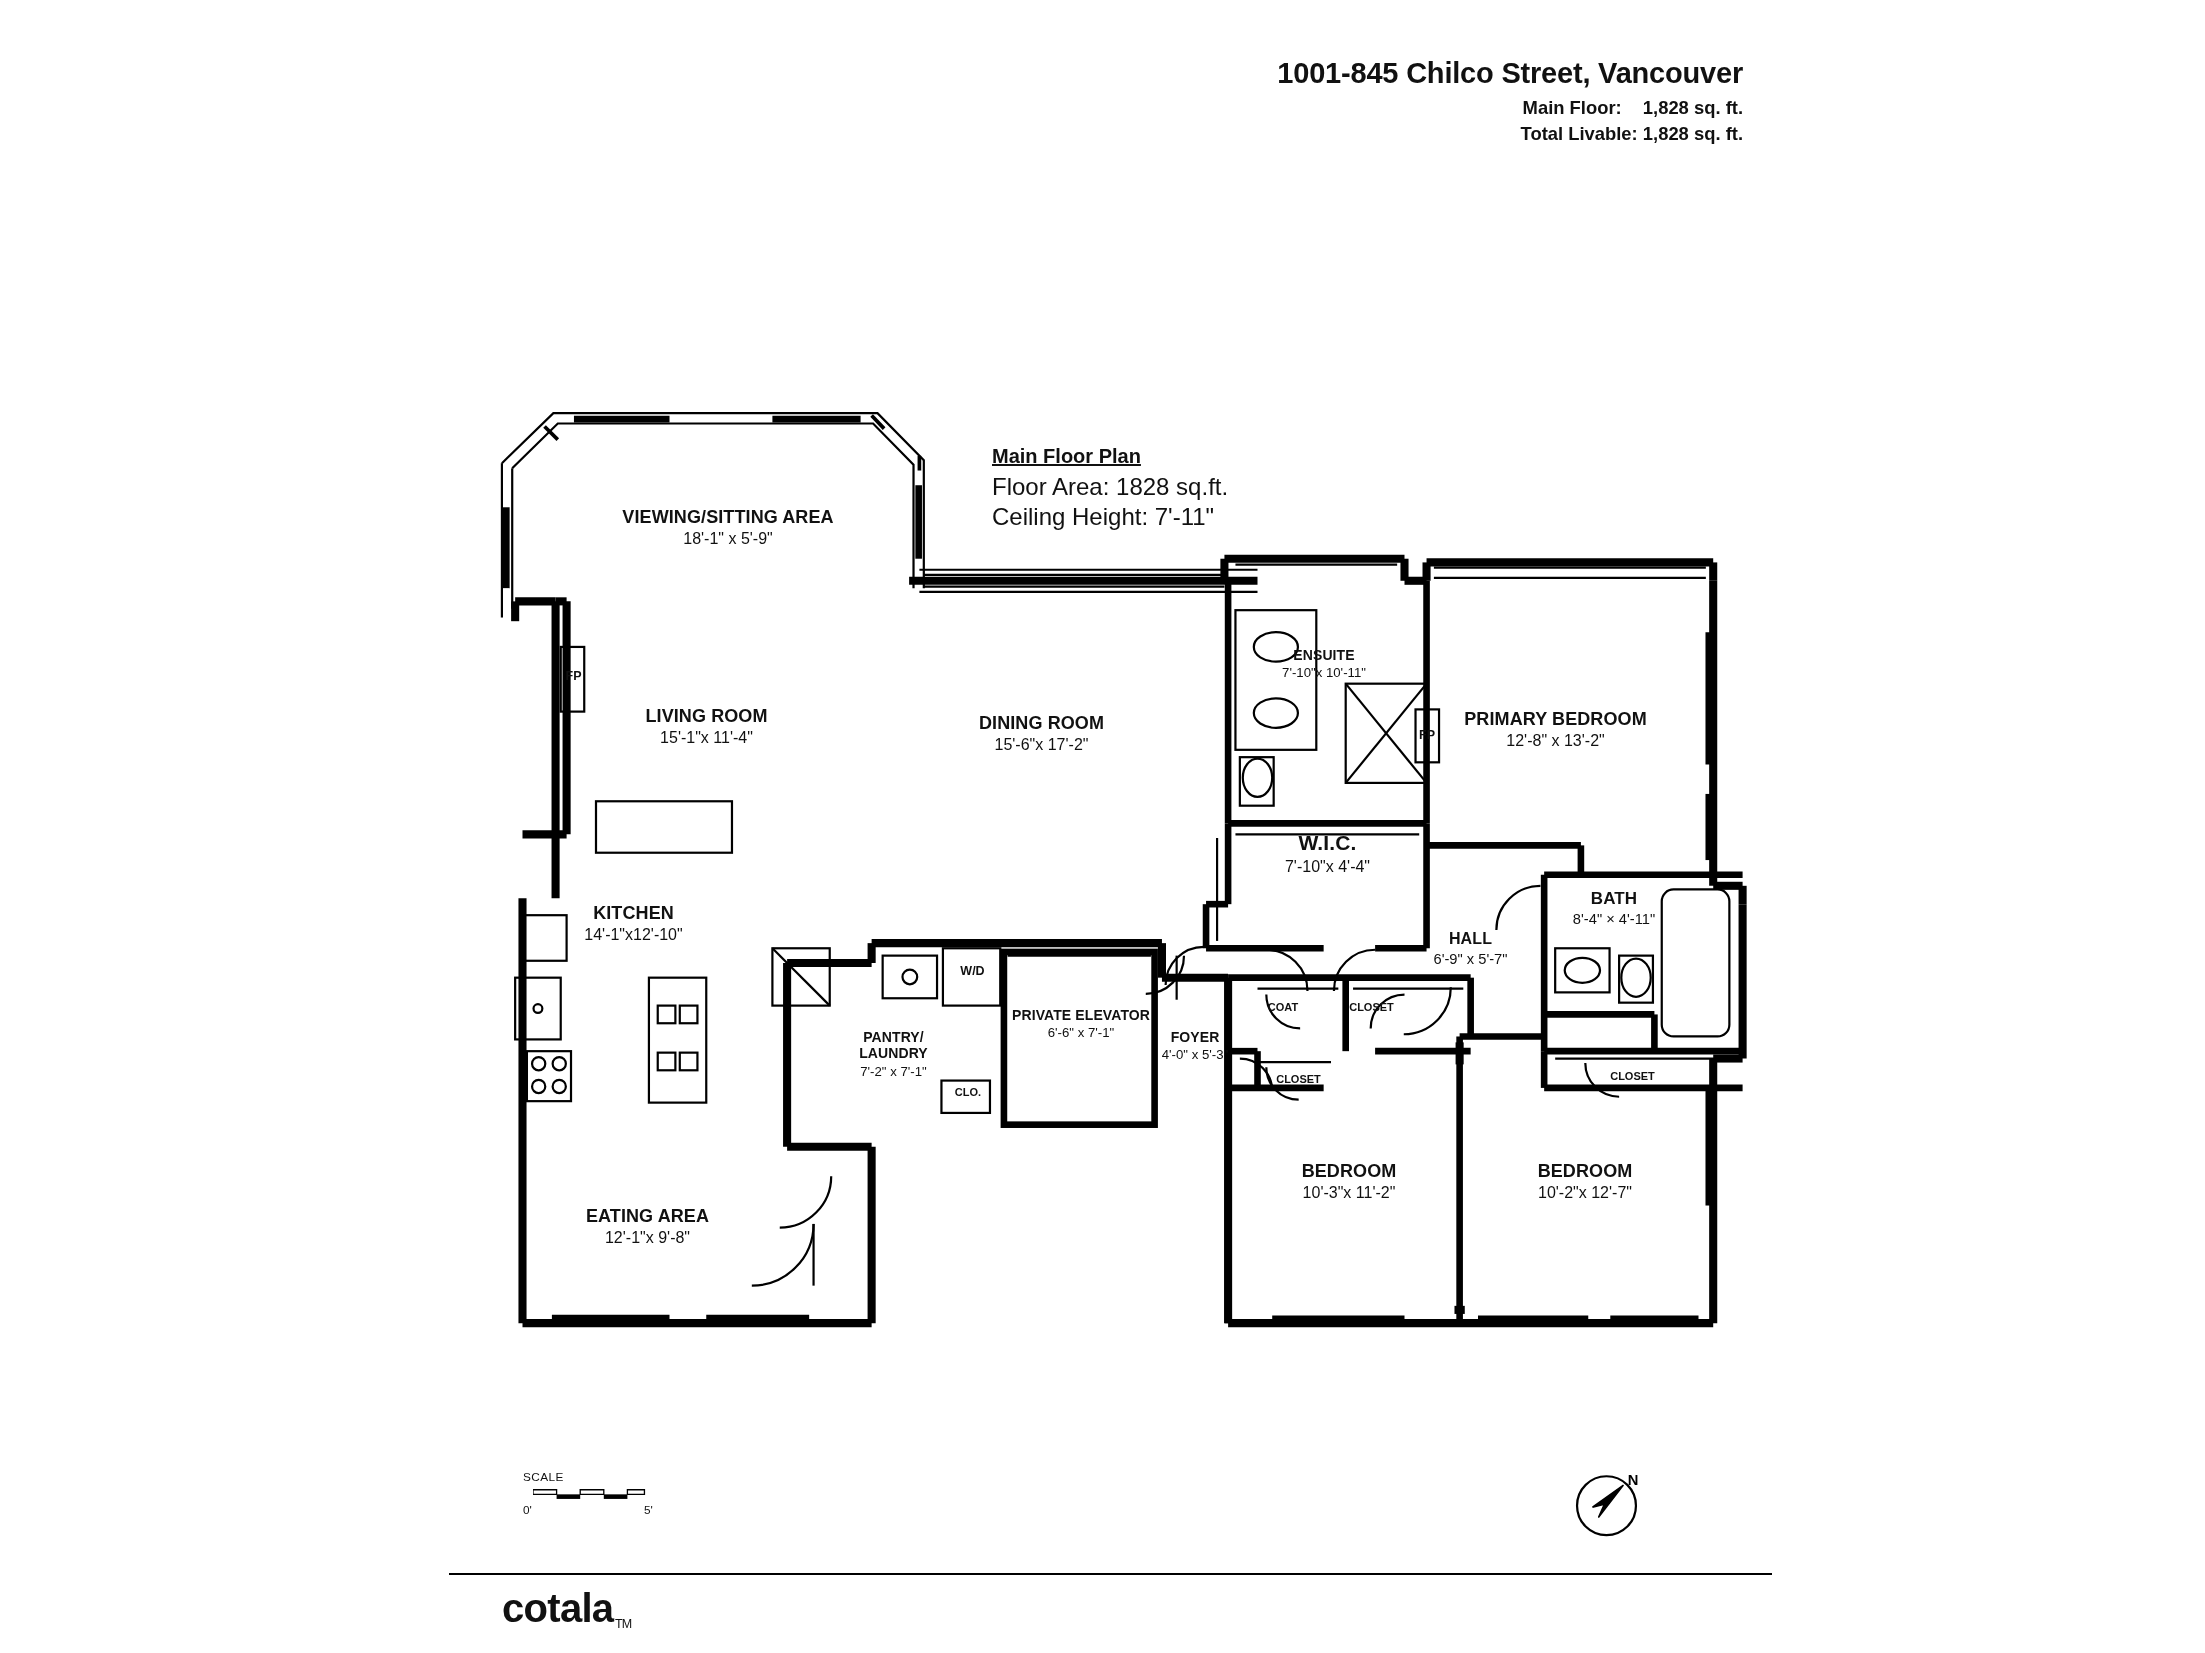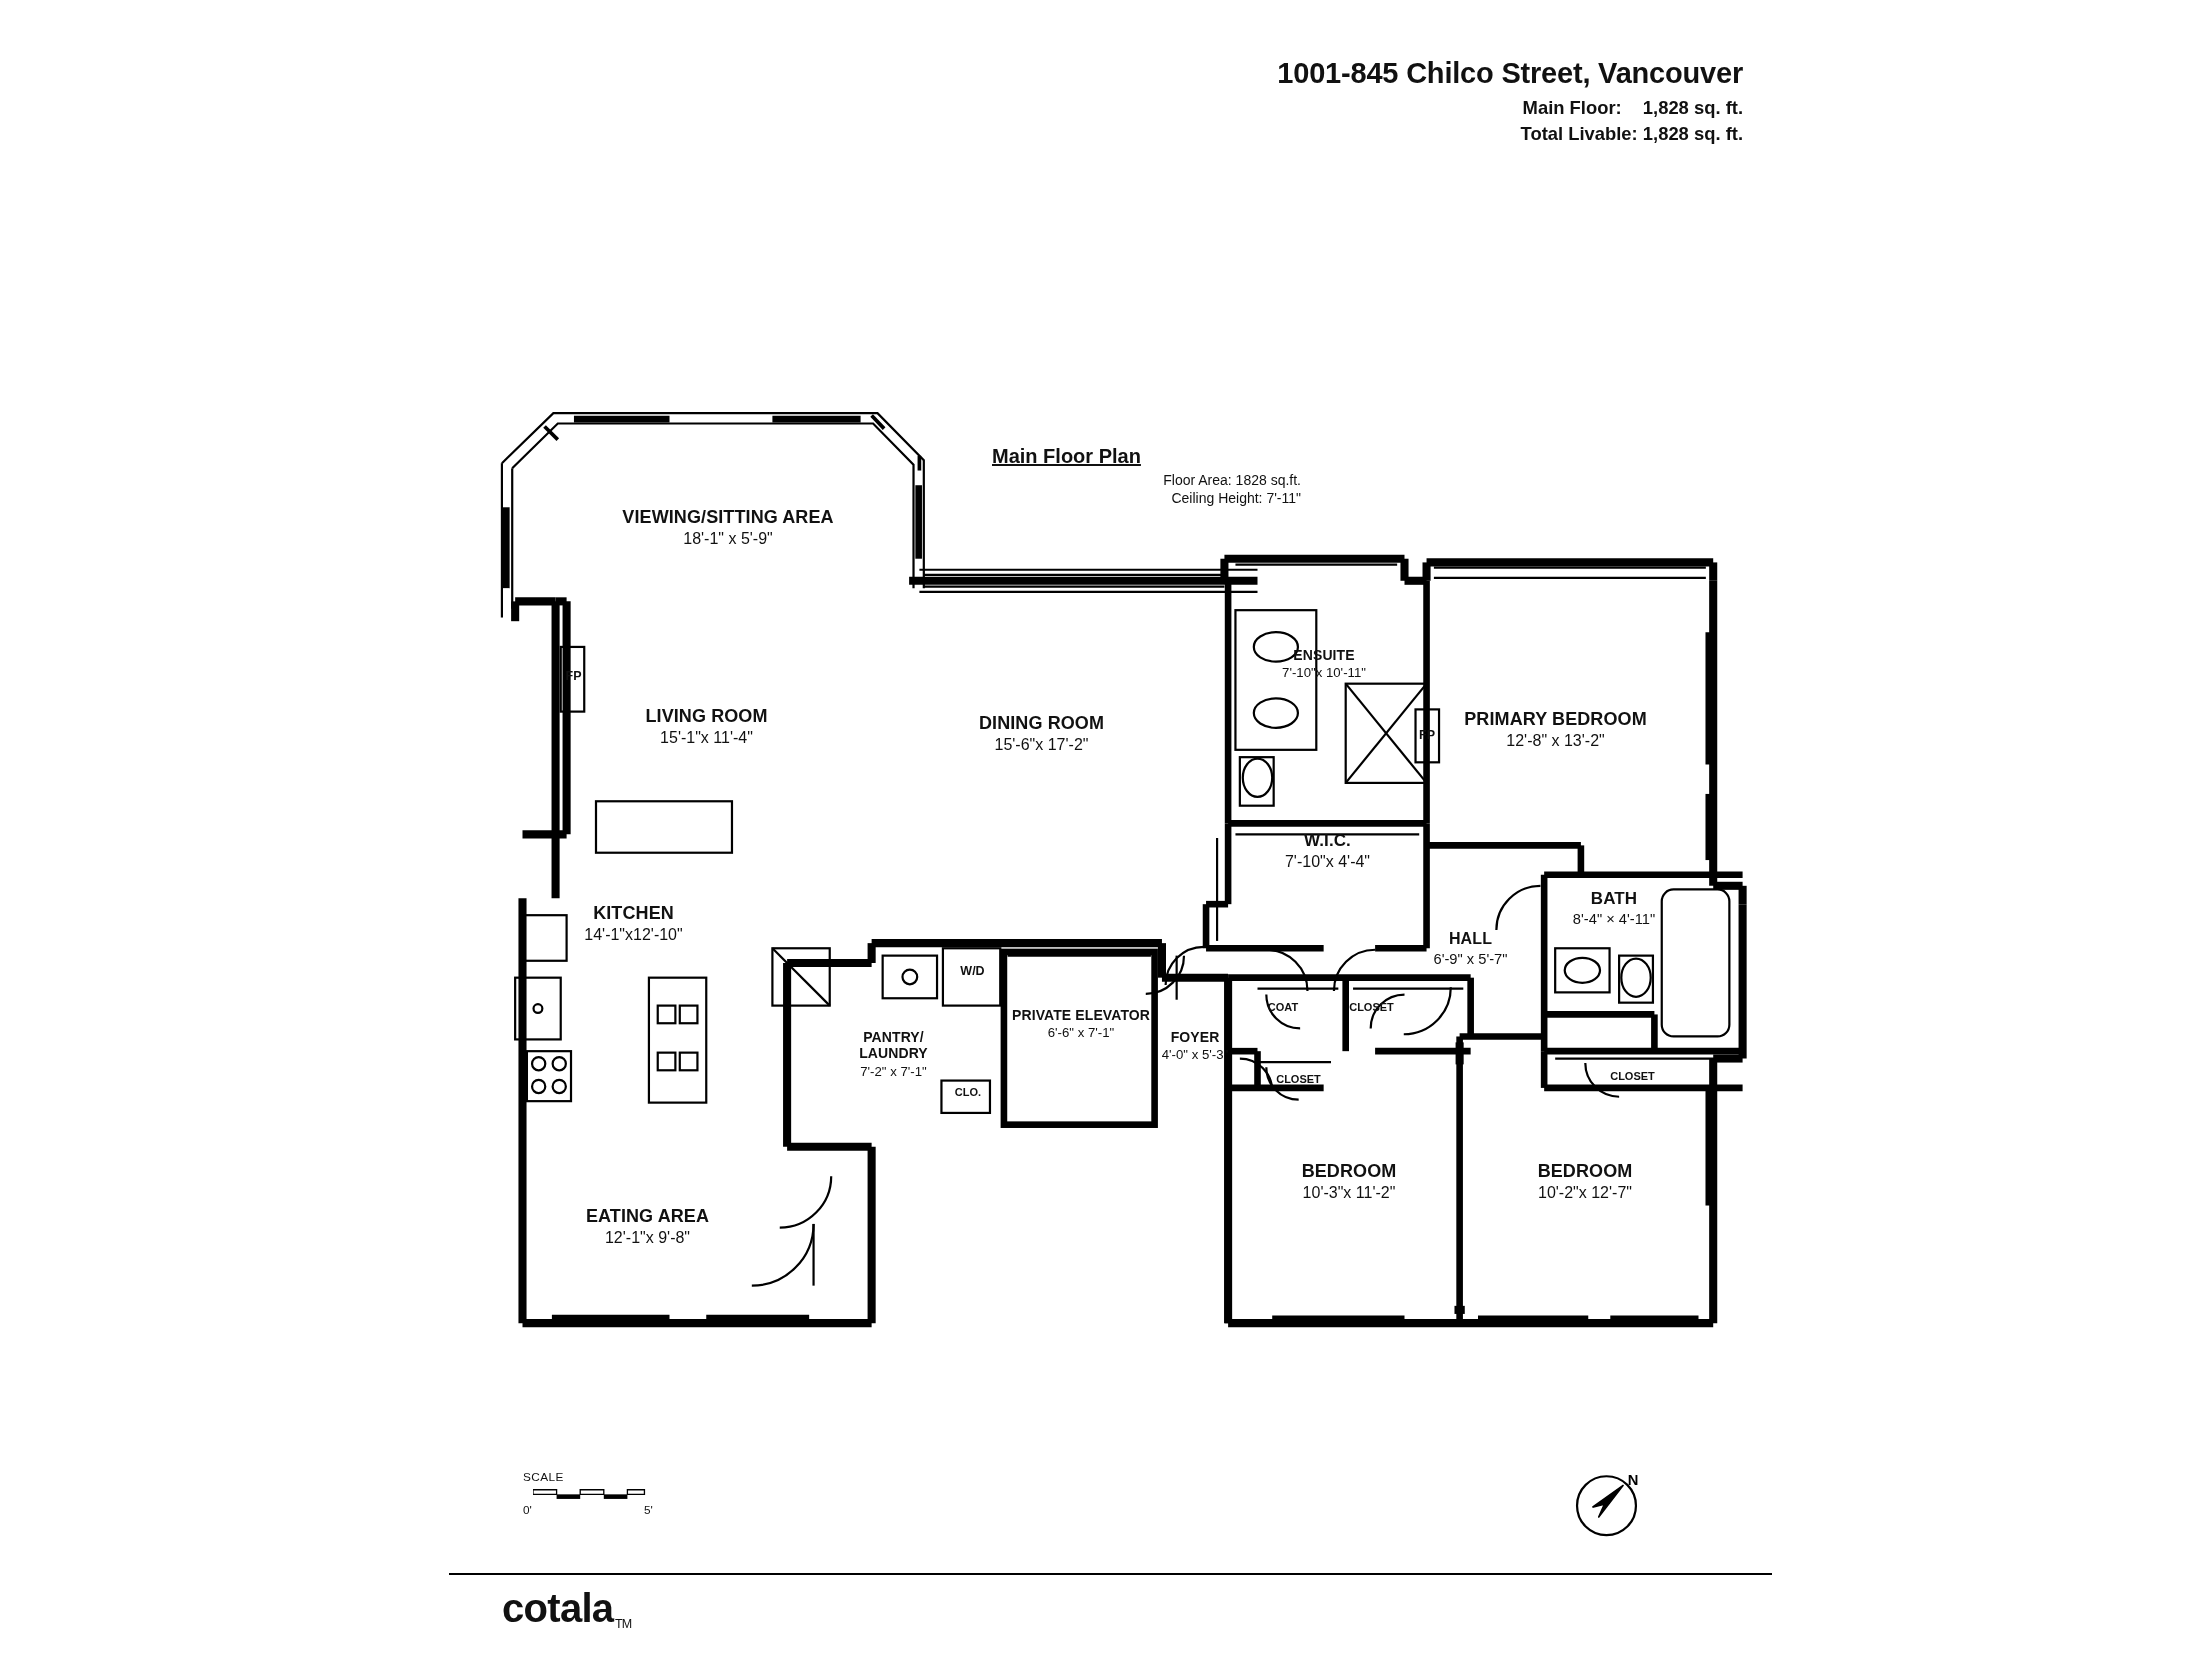--- a/index.html
+++ b/index.html
@@ -57,23 +57,22 @@
     top: 445px;
     width: 309px;
   }
   .plan-note .pn-title {
     font-size: 20px;
     font-weight: bold;
     text-decoration: underline;
     margin-bottom: 3.7px;
   }
   .plan-note .pn-line {
-    font-size: 14px;
+    font-size: 24px;
     line-height: 1.28;
-    text-align: right;
   }
 
   
   .room {
     position: absolute;
     text-align: center;
     line-height: 1.16;
     white-space: nowrap;
   }
   .room .rname {
@@ -517,21 +516,21 @@
     <div class="rname">ENSUITE</div>
     <div class="rdim">7'-10"x 10'-11"</div>
   </div>
 
   <div class="room" style="left:1419px; top:709px; width:257px;">
     <div class="rname">PRIMARY BEDROOM</div>
     <div class="rdim">12'-8" x 13'-2"</div>
   </div>
 
   <div class="room small" style="left:1235px; top:831px; width:169px;">
-    <div class="rname" style="font-size:17px;">W.I.C.</div>
+    <div class="rname" style="font-size:21px;">W.I.C.</div>
     <div class="rdim" style="font-size:16px;">7'-10"x  4'-4"</div>
   </div>
 
   <div class="room small" style="left:1400px; top:930px; width:125px;text-align:center;">
     <div class="rname" style="font-size:16px;">HALL</div>
     <div class="rdim" style="font-size:14.7px;">6'-9" x  5'-7"</div>
   </div>
 
   <div class="room small" style="left:1536px; top:889px; width:140px;">
     <div class="rname" style="font-size:17px;">BATH</div>

